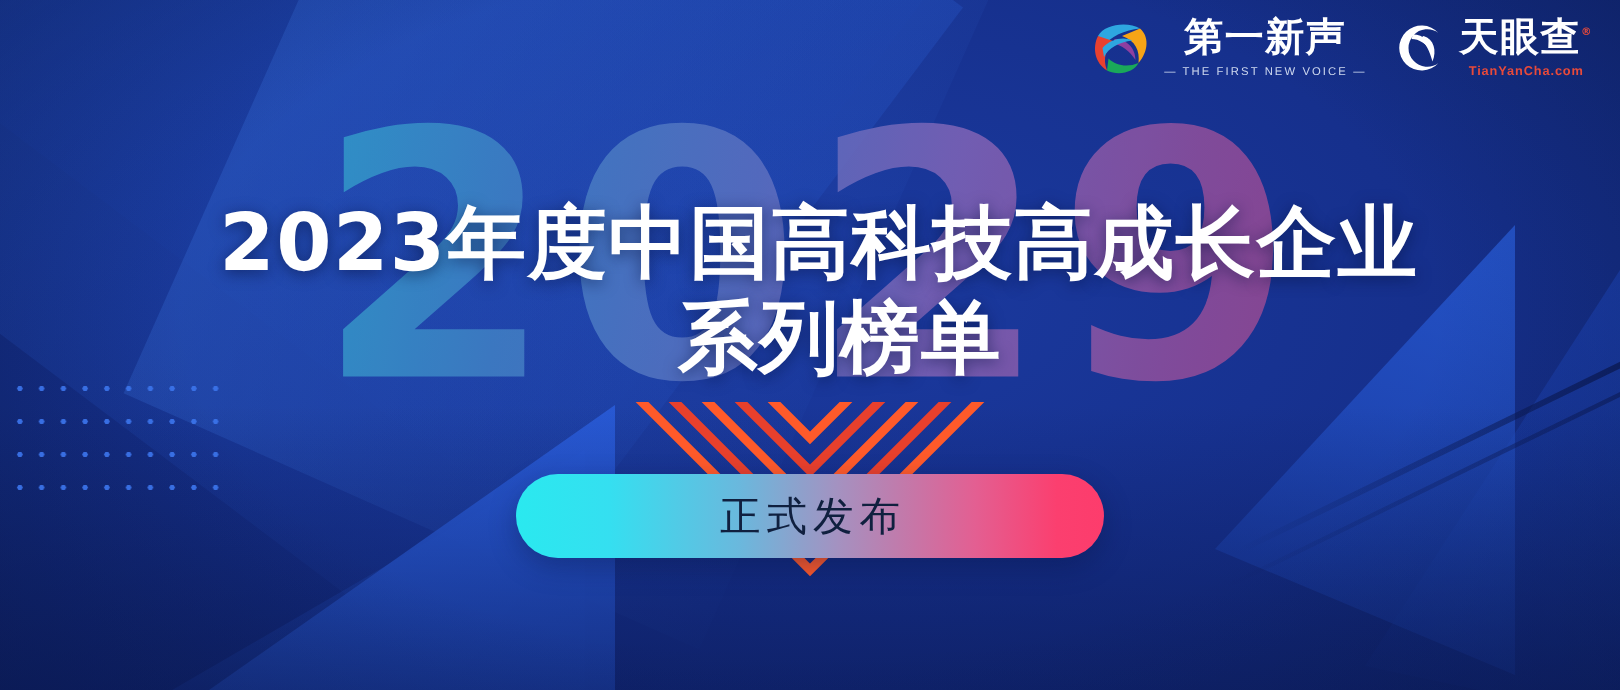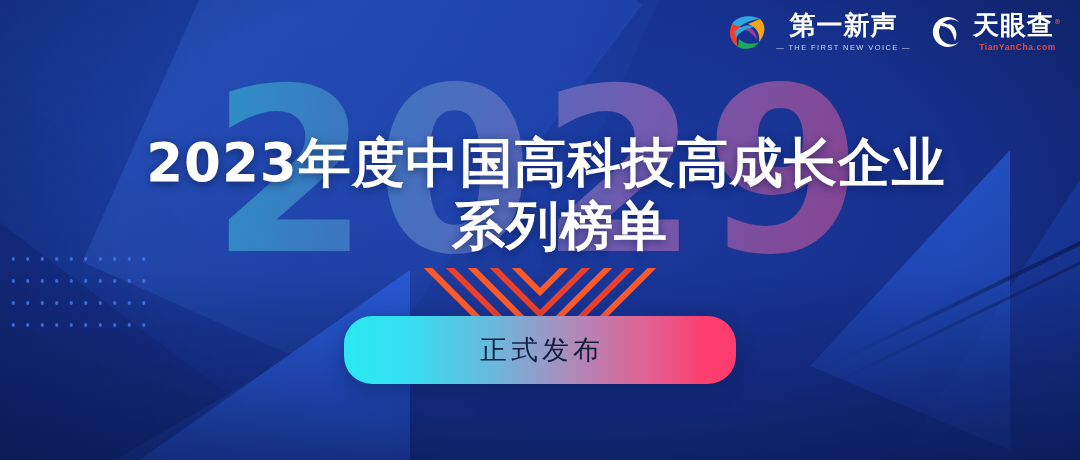--- a/index.html
+++ b/index.html
@@ -166,21 +166,21 @@
   }
   .headline .line2 { display: block; margin-left: 28px; }
 
   
   .pill {
     position: absolute;
     left: 50%;
     top: 316px;
     transform: translateX(-50%);
     width: 392px;
-    height: 68px;
+    height: 56px;
     border-radius: 28px;
     background: linear-gradient(90deg,
         #2ae9ef 0%,
         #35dff0 16%,
         #6ab8dd 38%,
         #a591c0 55%,
         #e35f92 78%,
         #fb3f6f 92%,
         #fd3c6c 100%);
     box-shadow: 0 6px 18px rgba(8,20,70,0.35);

